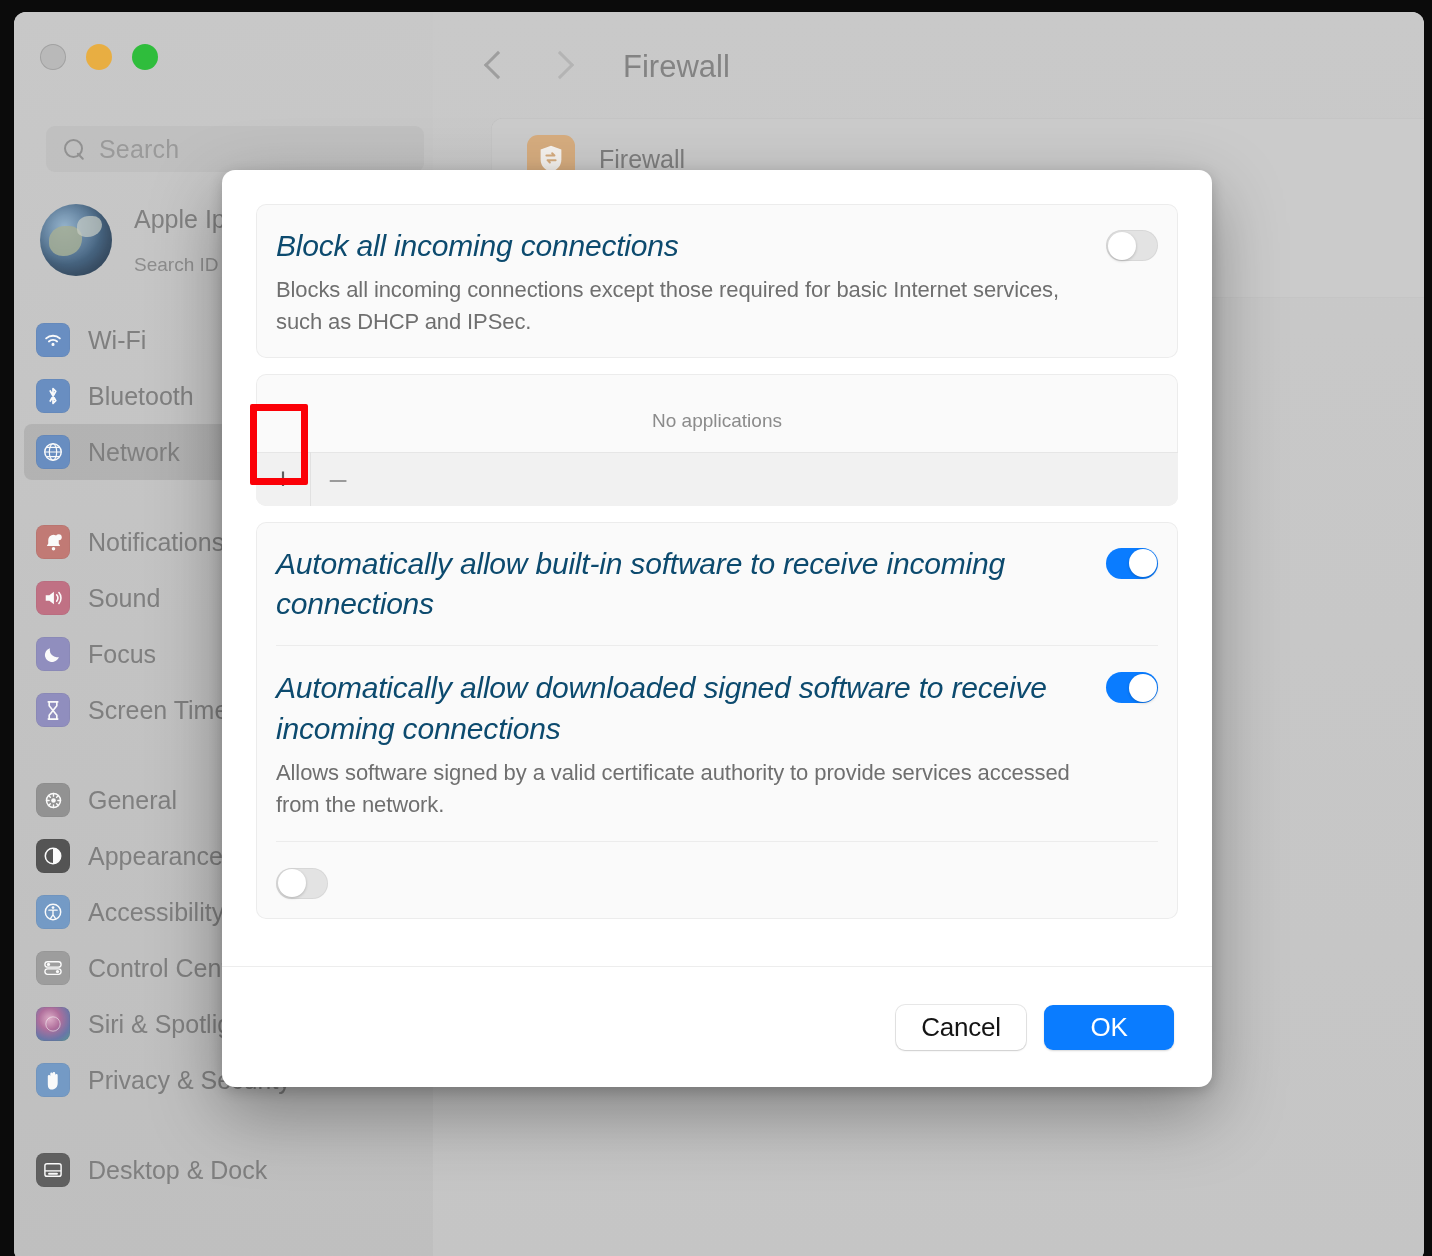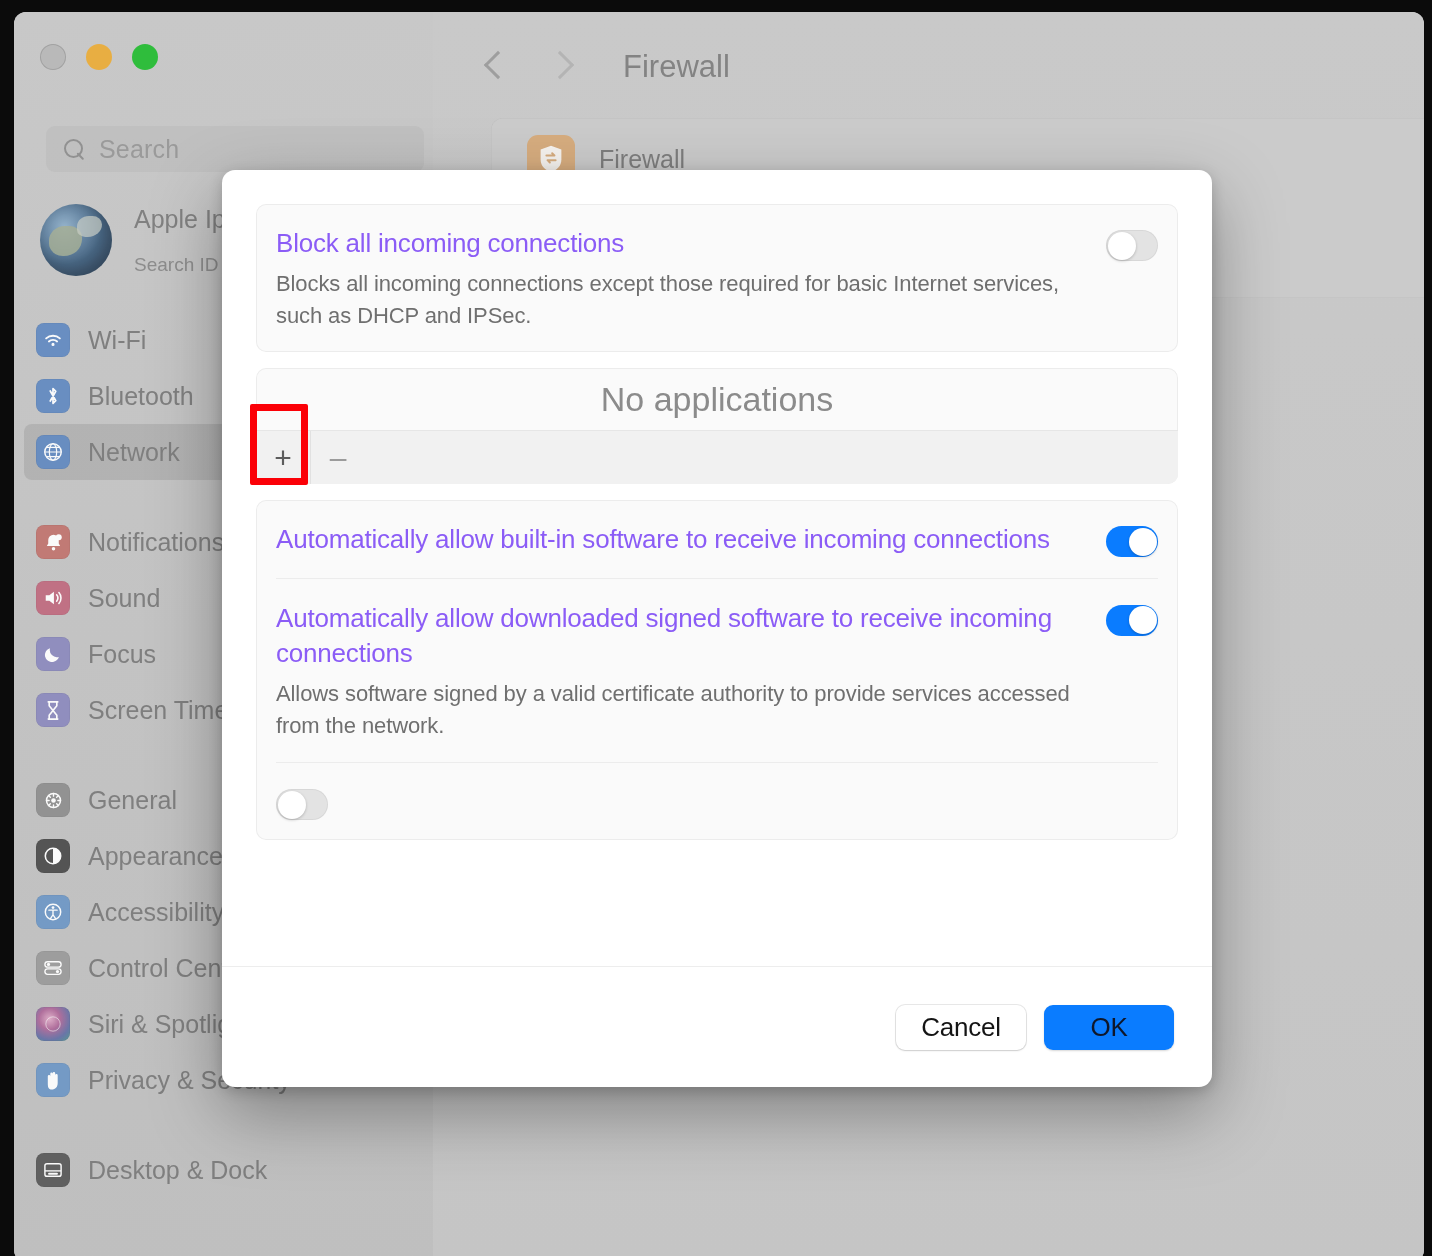--- a/index.html
+++ b/index.html
@@ -131,42 +131,42 @@
   .dlg-body{ position:absolute; left:0; right:0; top:0; height:796px; padding:34px; }
   .card{
     background:#fafafa; border-radius:10px;
     box-shadow:inset 0 0 0 1px rgba(0,0,0,.055);
     overflow:hidden;
   }
   .card + .card{ margin-top:16px; }
 
   .pref-row{ display:flex; align-items:flex-start; padding:22px 20px 20px 20px; gap:18px; }
   .pref-main{ flex:1; min-width:0; }
-  .pref-title{ font-size:26px; color:#8b5cf6; line-height:1.36; letter-spacing:-.2px; }
+  .pref-title{ font-size:30px; color:#0c4a6e; line-height:1.36; letter-spacing:-.2px;font-style:italic; }
   .pref-desc{ font-size:22px; color:#6f6f6f; line-height:1.45; margin-top:7px; letter-spacing:-.1px; }
   .divider{ height:1px; background:#ececec; margin:0 20px; }
 
   
   .toggle{ width:52px; height:31px; border-radius:16px; position:relative; flex:none; margin-top:4px; }
   .toggle.off{ background:#e3e3e3; box-shadow:inset 0 0 0 1px rgba(0,0,0,.05); }
   .toggle.off::after{
     content:""; position:absolute; left:1.5px; top:1.5px; width:28px; height:28px;
     border-radius:50%; background:#fff; box-shadow:0 1px 3px rgba(0,0,0,.22);
   }
   .toggle.on{ background:#0a7cff; }
   .toggle.on::after{
     content:""; position:absolute; right:1.5px; top:1.5px; width:28px; height:28px;
     border-radius:50%; background:#fff; box-shadow:0 1px 3px rgba(0,0,0,.22);
   }
 
   
   .apps-card{ position:relative; }
   .apps-empty{
     height:62px; display:flex; align-items:center; justify-content:center;
-    font-size:34px; color:#8b8b8b;
+    font-size:19px; color:#8b8b8b;margin-top:16px;
   }
   .apps-bar{
     height:54px; background:#f1f1f1; border-top:1px solid #e6e6e6;
     display:flex; align-items:center;
   }
   .apps-btn{
     width:54px; height:54px; display:flex; align-items:center; justify-content:center;
     font-size:30px; color:#5d5d5d; line-height:1;
   }
   .apps-btn.minus{ color:#9b9b9b; }
@@ -187,21 +187,21 @@
   }
   .btn{
     height:45px; min-width:130px; border-radius:9px;
     display:flex; align-items:center; justify-content:center;
     font-size:26px; letter-spacing:-.2px; cursor:default;
   }
   .btn.cancel{
     background:#fff; color:#141414;
     box-shadow:0 0 0 1px rgba(0,0,0,.09), 0 1px 2px rgba(0,0,0,.12);
   }
-  .btn.ok{ background:#0a7cff; color:#0f172a; box-shadow:0 1px 2px rgba(0,0,0,.16); }
+  .btn.ok{ background:#0a7cff; color:#ffffff; box-shadow:0 1px 2px rgba(0,0,0,.16); }
 </style>
 </head>
 <body>
 
 <div id="root">
 
   <div class="settings-window">
 
     <div class="sidebar">
 

